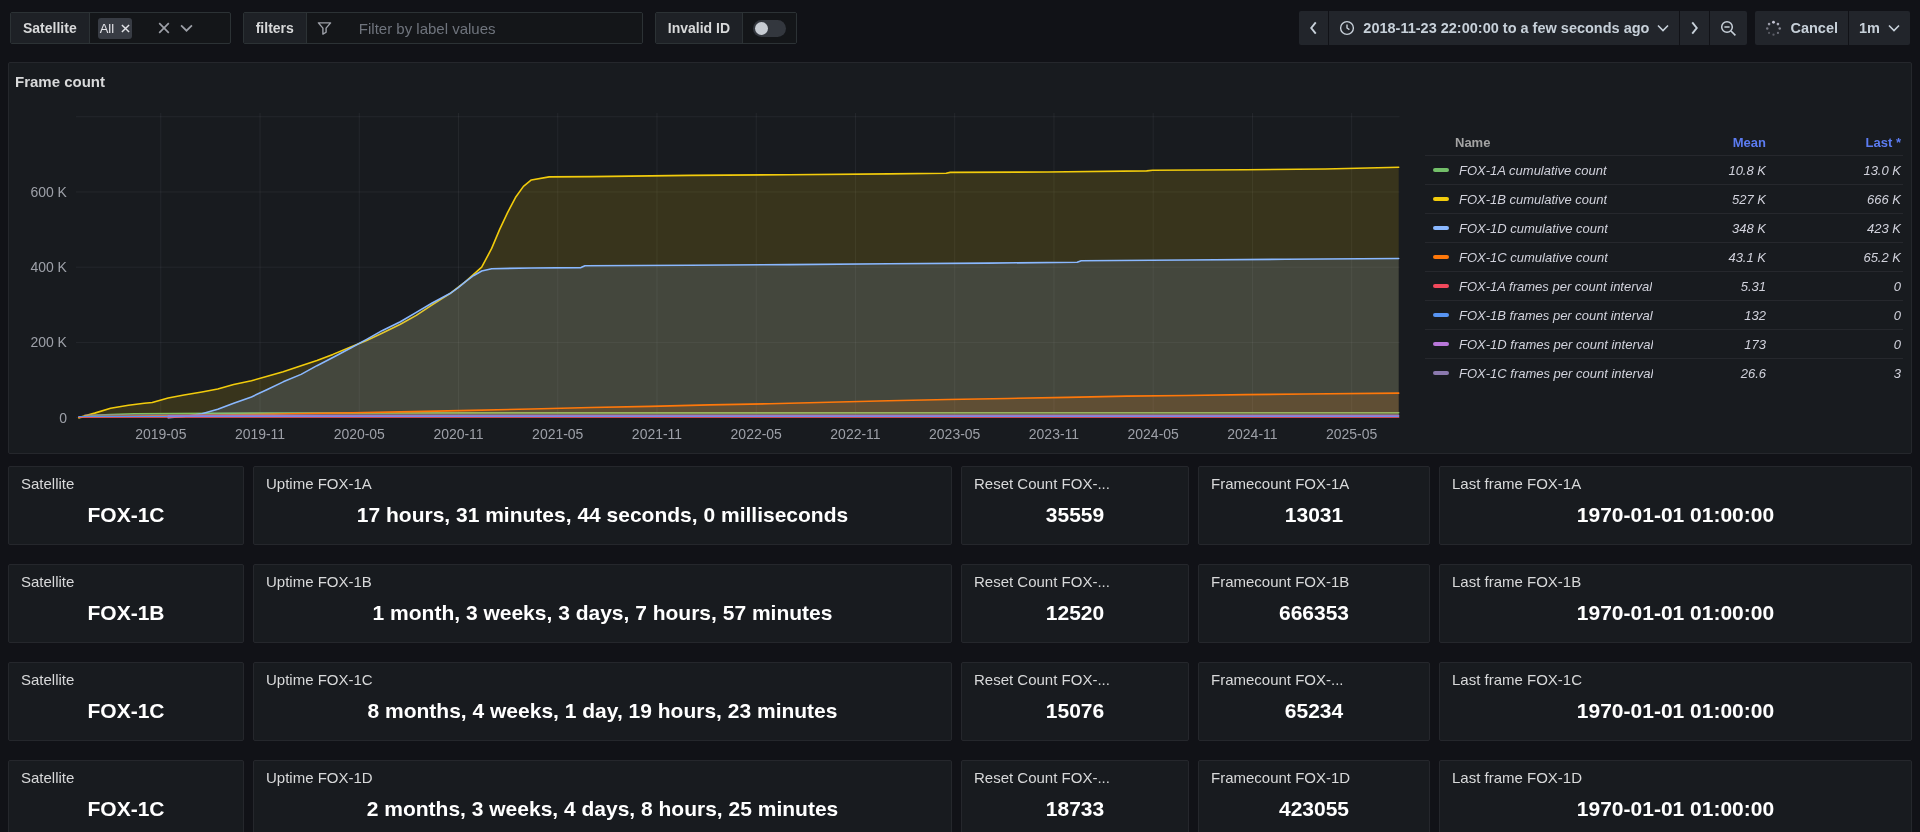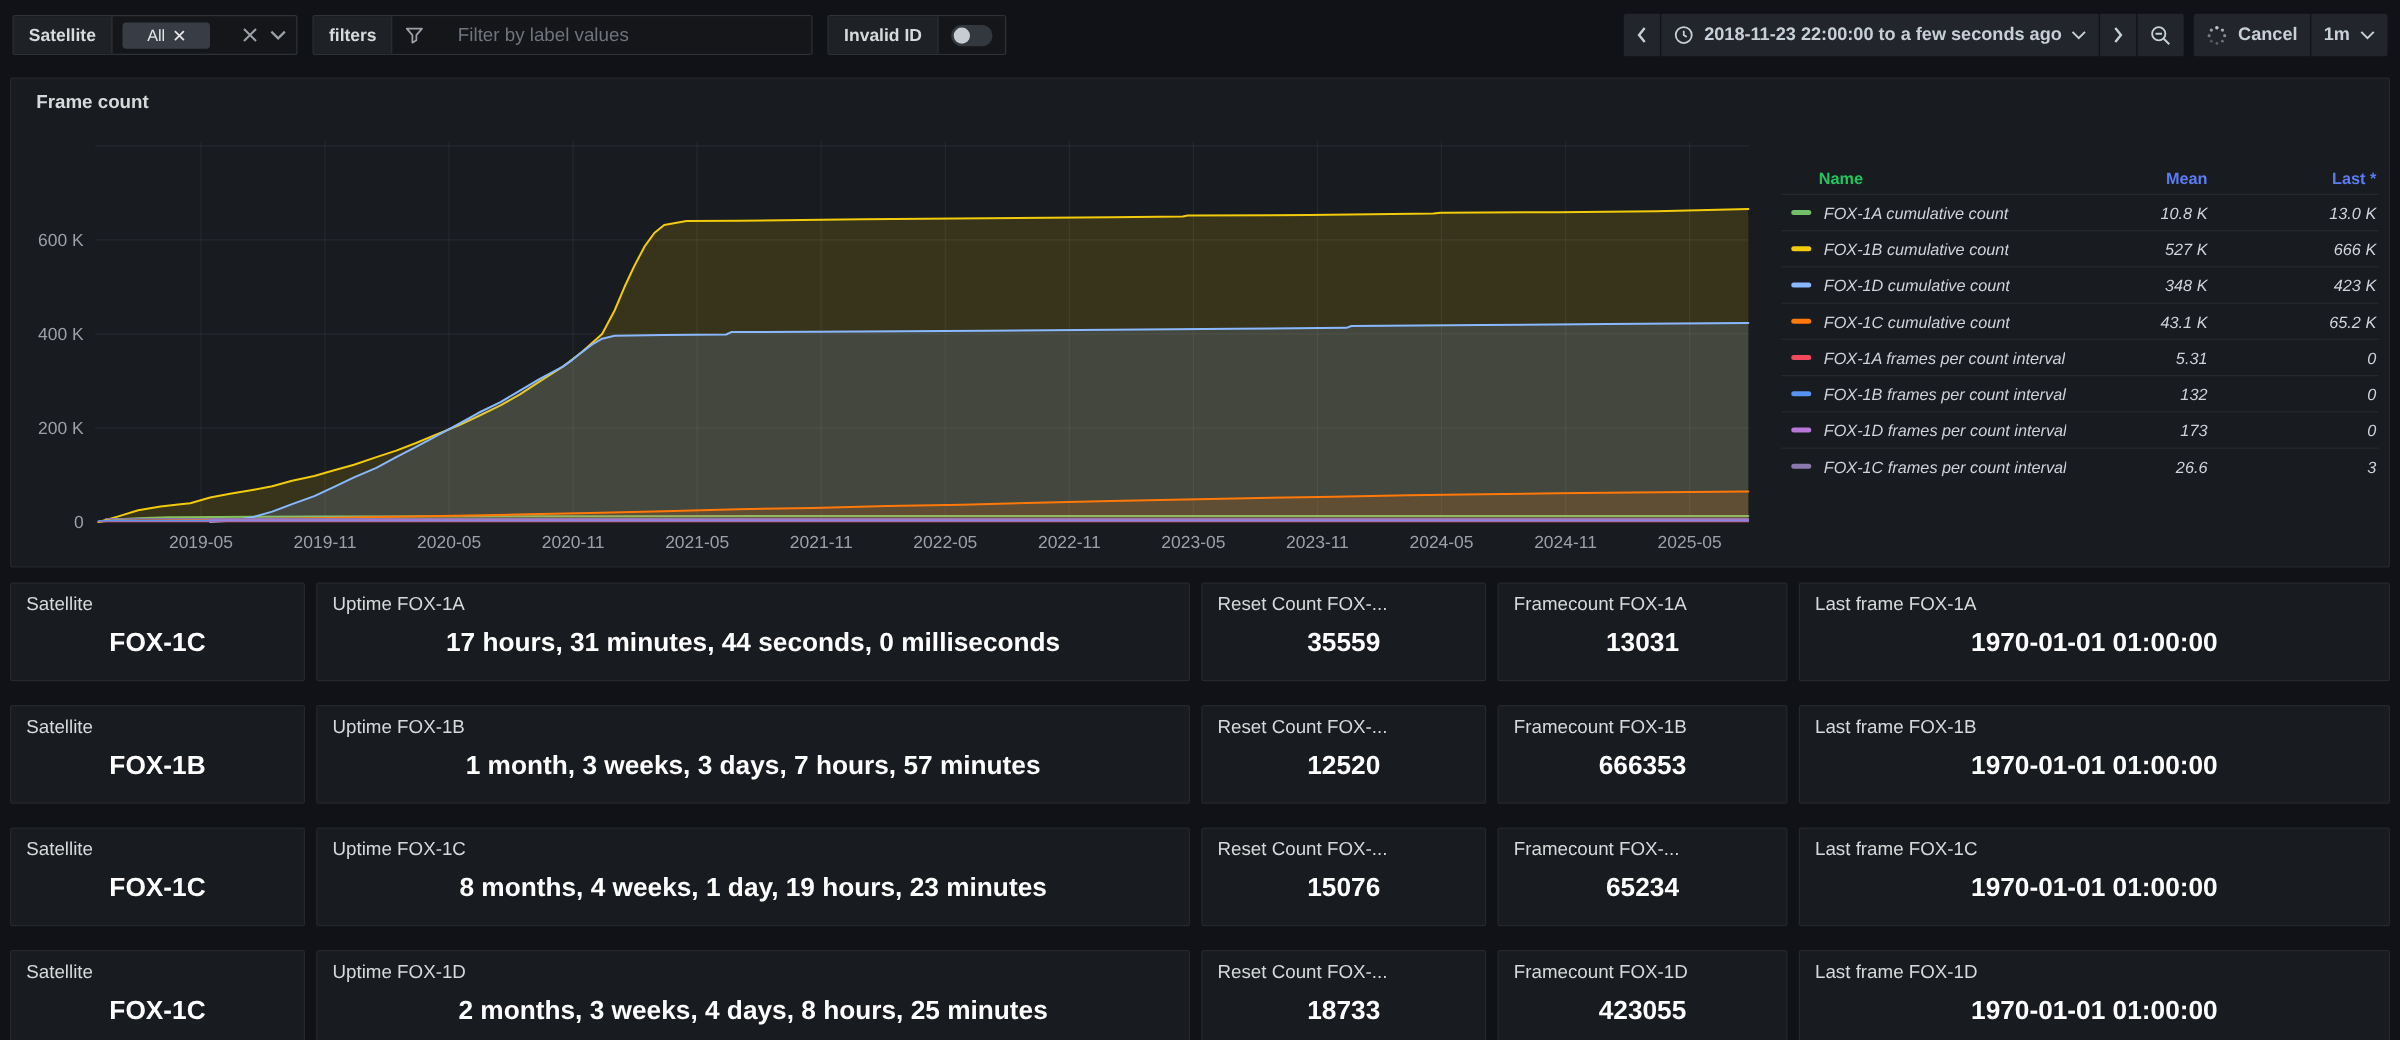--- a/index.html
+++ b/index.html
@@ -5,42 +5,42 @@
   * { margin:0; padding:0; box-sizing:border-box; }
   html,body { width:1920px; height:832px; overflow:hidden; background:#111217;
     font-family:"Liberation Sans", sans-serif; color:#ccccdc; }
 
   
   .topbar { height:56px; display:flex; align-items:center; padding:0 10px; gap:12px; background:#111217; }
   .ctl-group { display:flex; align-items:stretch; height:32px; border:1px solid #2c3235; border-radius:2px; background:#141619; overflow:hidden; }
   .ctl-label { display:flex; align-items:center; padding:0 12px; background:#1e2126; border-right:1px solid #2c3235;
     font-size:14px; font-weight:600; color:#d8d9da; white-space:nowrap; }
   .var-body { display:flex; align-items:center; gap:8px; padding:0 8px; min-width:140px; }
-  .chip { display:flex; align-items:center; gap:7px; background:#383c44; border-radius:3px; padding:3px 20px;
+  .chip { display:flex; align-items:center; gap:7px; background:#383c44; border-radius:3px; padding:3px 2px;
     font-size:13px; color:#e3e4e8; cursor:pointer; }
   .chip svg { display:block; }
   .icon-btn { display:flex; align-items:center; justify-content:center; cursor:pointer; color:#9da0a8; }
   .var-tail { display:flex; align-items:center; gap:10px; margin-left:18px; }
   .filter-input { display:flex; align-items:center; gap:27px; padding:0 10px; width:335px; background:#141619; }
   .filter-input .ph { font-size:15px; color:#6f747d; }
   .toggle-wrap { display:flex; align-items:center; padding:0 10px; background:#141619; }
   .toggle { width:33px; height:17px; border-radius:9px; background:#33373e; position:relative; cursor:pointer; }
   .toggle .knob { position:absolute; left:2px; top:2px; width:13px; height:13px; border-radius:50%; background:#c7ccd3; }
 
   .right-controls { margin-left:auto; display:flex; align-items:center; gap:8px; }
   .btn-group { display:flex; align-items:stretch; height:34px; background:#22252b; border-radius:2px; overflow:hidden; }
   .seg { display:flex; align-items:center; gap:8px; padding:0 10px; cursor:pointer; color:#c7d0d9; font-size:14.5px; font-weight:600; white-space:nowrap; }
   .seg + .seg { border-left:1px solid #111217; }
   .seg svg { display:block; }
 
   
   .dashboard { padding:0 8px; }
   .panel { background:#181b1f; border:1px solid #25272c; border-radius:2px; }
   .chart-panel { margin-top:6px; height:392px; position:relative; }
-  .chart-title { position:absolute; top:10px; left:20px; font-size:15px; font-weight:600; color:#d8d9da; }
+  .chart-title { position:absolute; top:10px; left:6px; font-size:15px; font-weight:600; color:#d8d9da; }
   #chart-svg { position:absolute; inset:0; }
 
   
   .legend { position:absolute; top:66px; right:8px; width:478px; font-size:13px; }
   .legend-header { display:flex; align-items:center; height:26px; font-weight:600; }
   .lg-name { flex:1; display:flex; align-items:center; min-width:0; }
   .lg-col-mean { width:90px; text-align:right; }
   .lg-col-last { width:137px; text-align:right; padding-right:2px; }
   .legend-header .lg-name { padding-left:30px; }
   .legend-row { display:flex; align-items:center; height:29px; border-top:1px solid rgba(204,204,220,0.08); cursor:pointer; color:#d1d2dc;font-style:italic; }
@@ -213,21 +213,21 @@
         <text x="946.7403900000149" y="376" text-anchor="middle" fill="#9da0a8" font-size="14px">2023-05</text>
         <text x="1046.0903900000148" y="376" text-anchor="middle" fill="#9da0a8" font-size="14px">2023-11</text>
         <text x="1145.4403900000148" y="376" text-anchor="middle" fill="#9da0a8" font-size="14px">2024-05</text>
         <text x="1244.790390000015" y="376" text-anchor="middle" fill="#9da0a8" font-size="14px">2024-11</text>
         <text x="1344.1403900000148" y="376" text-anchor="middle" fill="#9da0a8" font-size="14px">2025-05</text>
       </svg>
     <div class="chart-title">Frame count</div>
 
     <div class="legend">
       <div class="legend-header">
-        <div class="lg-name" style="color:#22c55e;text-align:center;">Name</div>
+        <div class="lg-name" style="color:#a3a3a3;text-align:center;">Name</div>
         <div class="lg-col-mean" style="color:#5c7cf2;">Mean</div>
         <div class="lg-col-last" style="color:#5c7cf2;">Last *</div>
       </div>
       <div id="legend-rows">
           <div class="legend-row">
             <div class="lg-name">
               <span class="swatch" style="background: rgb(115, 191, 105);"></span>
               <span class="lg-series">FOX-1A cumulative count</span>
             </div>
             <div class="lg-col-mean">10.8 K</div>

